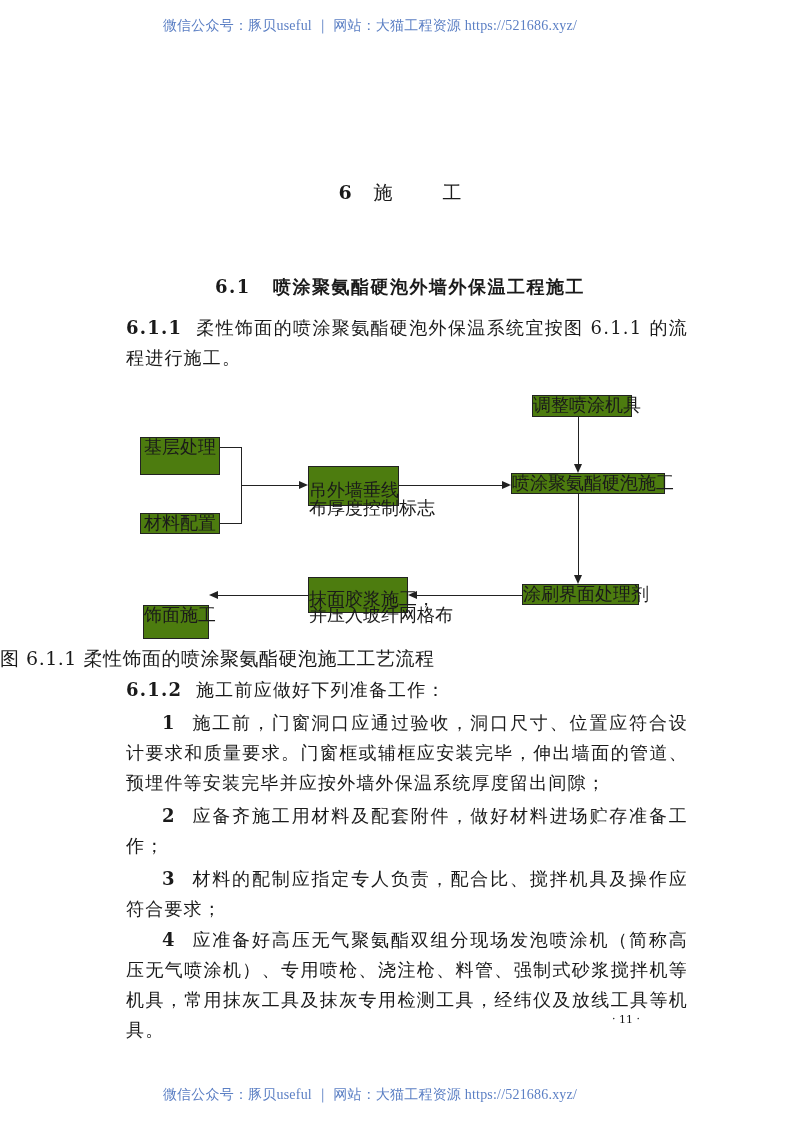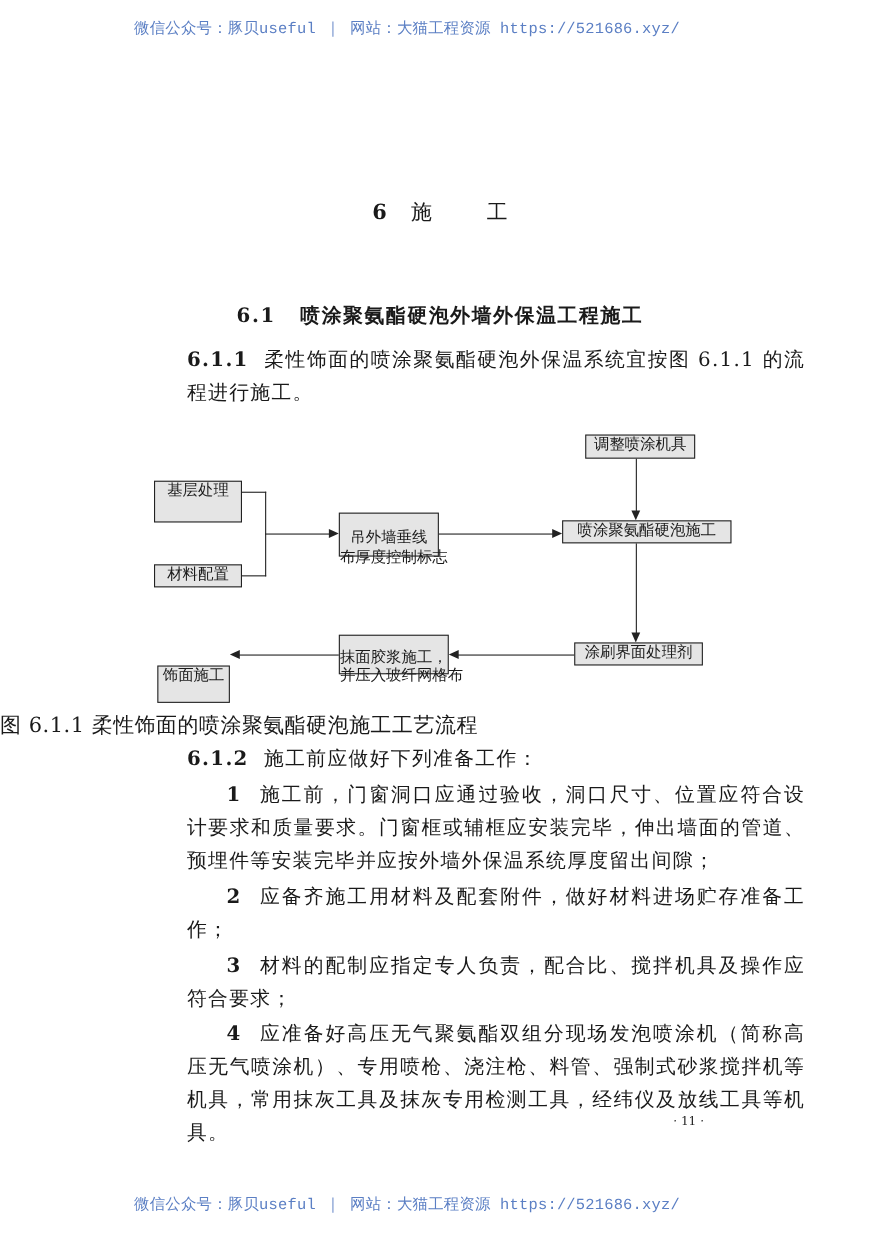--- a/index.html
+++ b/index.html
@@ -2,45 +2,45 @@
 <html><head>
 <meta charset="utf-8">
 <style>
   html, body { margin: 0; padding: 0; }
   body {
     width: 800px; height: 1131px; background: #ffffff; position: relative; overflow: hidden;
     font-family: "DejaVu Serif", "Liberation Serif", serif; color: #1a1a1a;
   }
   .watermark {
     position: absolute; left: 0; width: 740px; text-align: center;
-    font-size: 14px; color: #5b7fc4; font-family: Liberation Mono, monospace; letter-spacing: 0.2px;
+    font-size: 14px; color: #5b7fc4; font-family: Liberation Serif, serif; letter-spacing: 0.2px;
   }
   .wm-top { top: 17px; }
   .wm-bottom { top: 1086px; }
   .chapter-title {
     position: absolute; top: 180px; left: 0; width: 800px; text-align: center;
     font-size: 19px;
   }
   .chapter-title .num { font-weight: bold; margin-right: 22px; }
   .chapter-title .w1 { margin-right: 50px; }
   .section-title {
     position: absolute; top: 275px; left: 0; width: 800px; text-align: center;
     font-size: 18px; font-weight: bold; font-family: "DejaVu Sans", sans-serif; letter-spacing: 1.5px;
   }
   .section-title .num { margin-right: 22px; font-family: "DejaVu Serif", serif; }
   .para {
     position: absolute; left: 126px; width: 562px; font-size: 18px; line-height: 30px;
-    text-align: justify; letter-spacing: 1.2px; margin-left: 44px;
+    text-align: justify; letter-spacing: 1.2px;
   }
   .clause-num { font-weight: bold; margin-right: 14px; }
   .item-num { font-weight: bold; margin-left: 36px; margin-right: 16px; }
   .box {
-    position: absolute; border: 1.5px solid #222; background: #e5e5e5;
-    font-size: 14px; text-align: center; line-height: 18px; box-sizing: border-box;
-    font-family: Liberation Serif, serif; white-space: nowrap;
+    position: absolute; border: 1.5px solid #222; background: #4d7c0f;
+    font-size: 18px; text-align: center; line-height: 18px; box-sizing: border-box;
+    font-family: Liberation Sans, sans-serif; white-space: nowrap;
   }
   .line { position: absolute; background: #222; }
   .hline { height: 1px; }
   .vline { width: 1px; }
   .arrow-r, .arrow-l, .arrow-d { position: absolute; width: 0; height: 0; }
   .arrow-r { border-top: 4px solid transparent; border-bottom: 4px solid transparent; border-left: 9px solid #222; }
   .arrow-l { border-top: 4px solid transparent; border-bottom: 4px solid transparent; border-right: 9px solid #222; }
   .arrow-d { border-left: 4px solid transparent; border-right: 4px solid transparent; border-top: 9px solid #222; }
   .caption {
     position: absolute; top: 646px; left: 0; width: 800px; font-size: 19px; letter-spacing: 0.5px;

